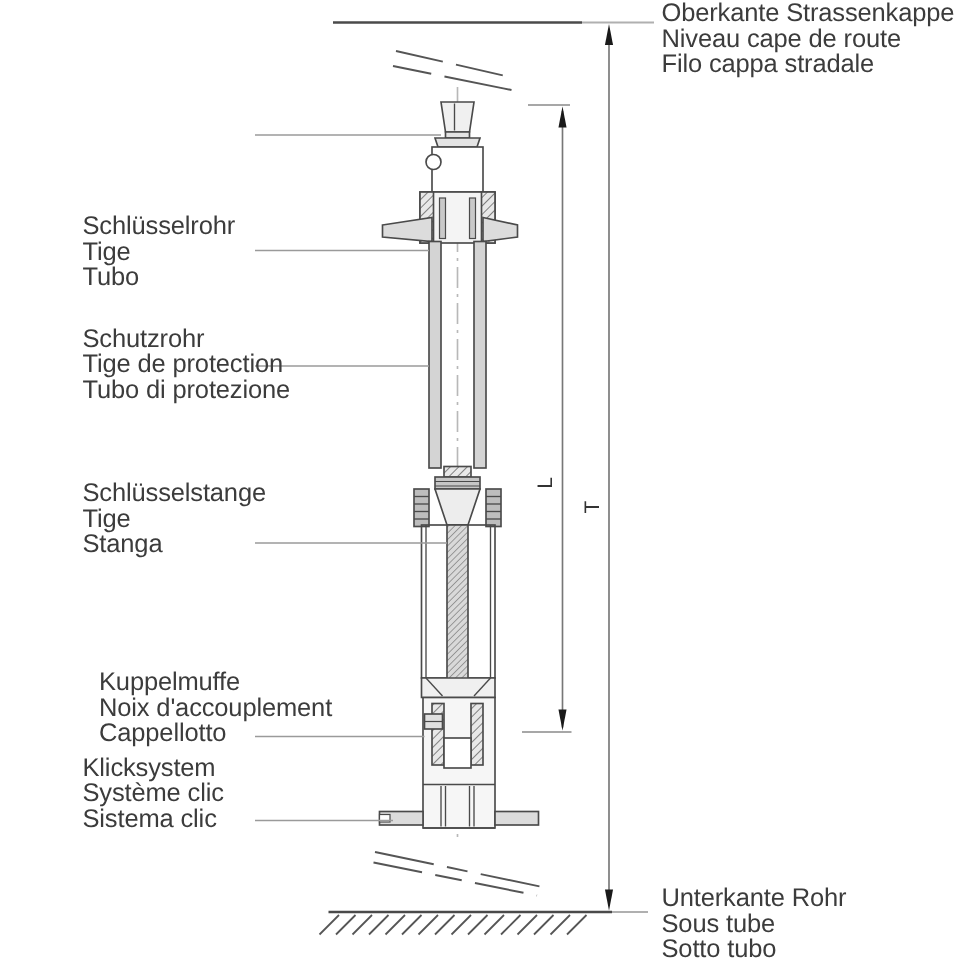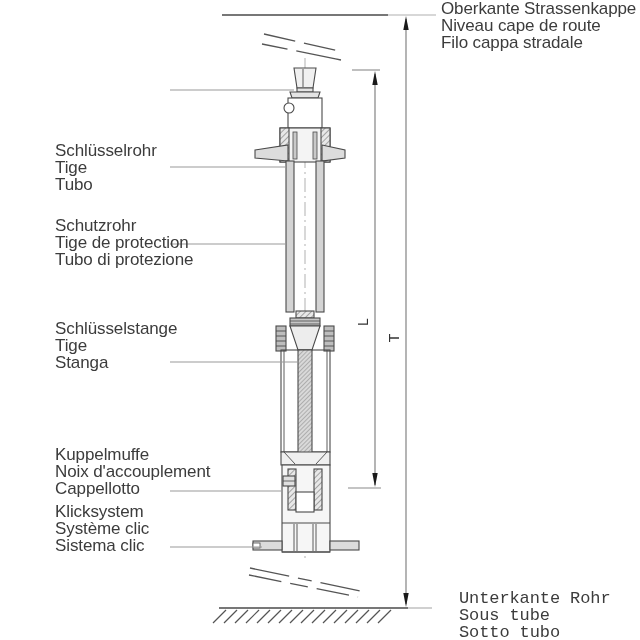--- a/index.html
+++ b/index.html
@@ -204,37 +204,37 @@
     <span>Tige de protection</span>
     <span>Tubo di protezione</span>
   </div>
 
   <div class="label-block" style="left:55px;top:320px;">
     <span>Schlüsselstange</span>
     <span>Tige</span>
     <span>Stanga</span>
   </div>
 
-  <div class="label-block" style="left:55px;top:446px;">
+  <div class="label-block" style="left:66px;top:446px;">
     <span>Kuppelmuffe</span>
     <span>Noix d'accouplement</span>
     <span>Cappellotto</span>
   </div>
 
   <div class="label-block" style="left:55px;top:503px;">
     <span>Klicksystem</span>
     <span>Système clic</span>
     <span>Sistema clic</span>
   </div>
 
   <div class="label-block" style="left:441px;top:0px;">
     <span>Oberkante Strassenkappe</span>
     <span>Niveau cape de route</span>
     <span>Filo cappa stradale</span>
   </div>
 
-  <div class="label-block" style="left:459px;top:590px;font-family:Liberation Mono, monospace;">
+  <div class="label-block" style="left:441px;top:590px;">
     <span>Unterkante Rohr</span>
     <span>Sous tube</span>
     <span>Sotto tubo</span>
   </div>
 
 </div>
 
 </body></html>

